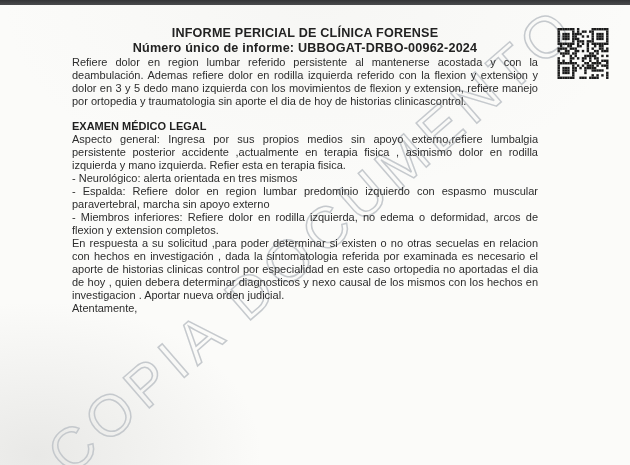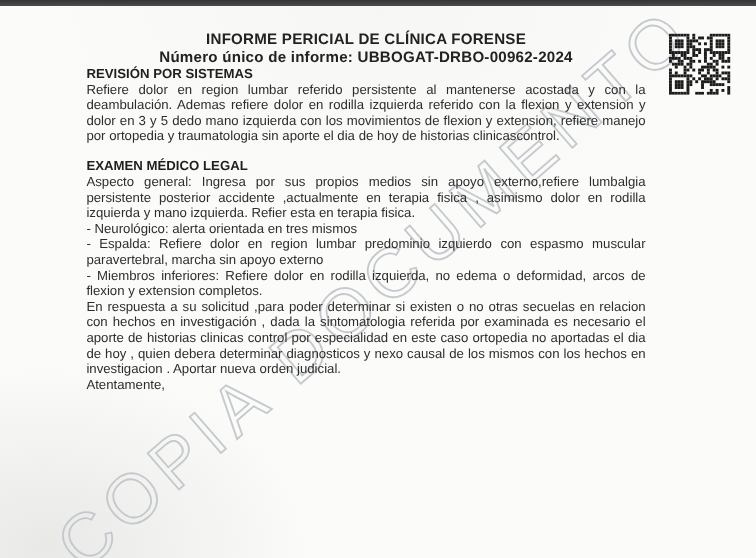--- a/index.html
+++ b/index.html
@@ -331,21 +331,20 @@
       </g>
     </svg>
 
   <div class="content">
 
     <div class="title-line">INFORME PERICIAL DE CLÍNICA FORENSE</div>
     <div class="title-line">Número único de informe: UBBOGAT-DRBO-00962-2024</div>
 
     <div class="body-text">
 
-      <h3>REVISIÓN POR SISTEMAS</h3>
       <p>Refiere dolor en region lumbar referido persistente al mantenerse acostada y con la deambulación. Ademas refiere dolor en rodilla izquierda referido con la flexion y extension y dolor en 3 y 5 dedo mano izquierda con los movimientos de flexion y extension, refiere manejo por ortopedia y traumatologia sin aporte el dia de hoy de historias clinicascontrol.</p>
 
       <h3 class="gap-before">EXAMEN MÉDICO LEGAL</h3>
       <p>Aspecto general: Ingresa por sus propios medios sin apoyo externo,refiere lumbalgia persistente posterior accidente ,actualmente en terapia fisica , asimismo dolor en rodilla izquierda y mano izquierda. Refier esta en terapia fisica.</p>
       <p>- Neurológico: alerta orientada en tres mismos</p>
       <p>- Espalda: Refiere dolor en region lumbar predominio izquierdo con espasmo muscular paravertebral, marcha sin apoyo externo</p>
       <p>- Miembros inferiores: Refiere dolor en rodilla izquierda, no edema o deformidad, arcos de flexion y extension completos.</p>
 
       <p>En respuesta a su solicitud ,para poder determinar si existen o no otras secuelas en relacion con hechos en investigación , dada la sintomatologia referida por examinada es necesario el aporte de historias clinicas control por especialidad en este caso ortopedia no aportadas el dia de hoy , quien debera determinar diagnosticos y nexo causal de los mismos con los hechos en investigacion . Aportar nueva orden judicial.</p>
 

